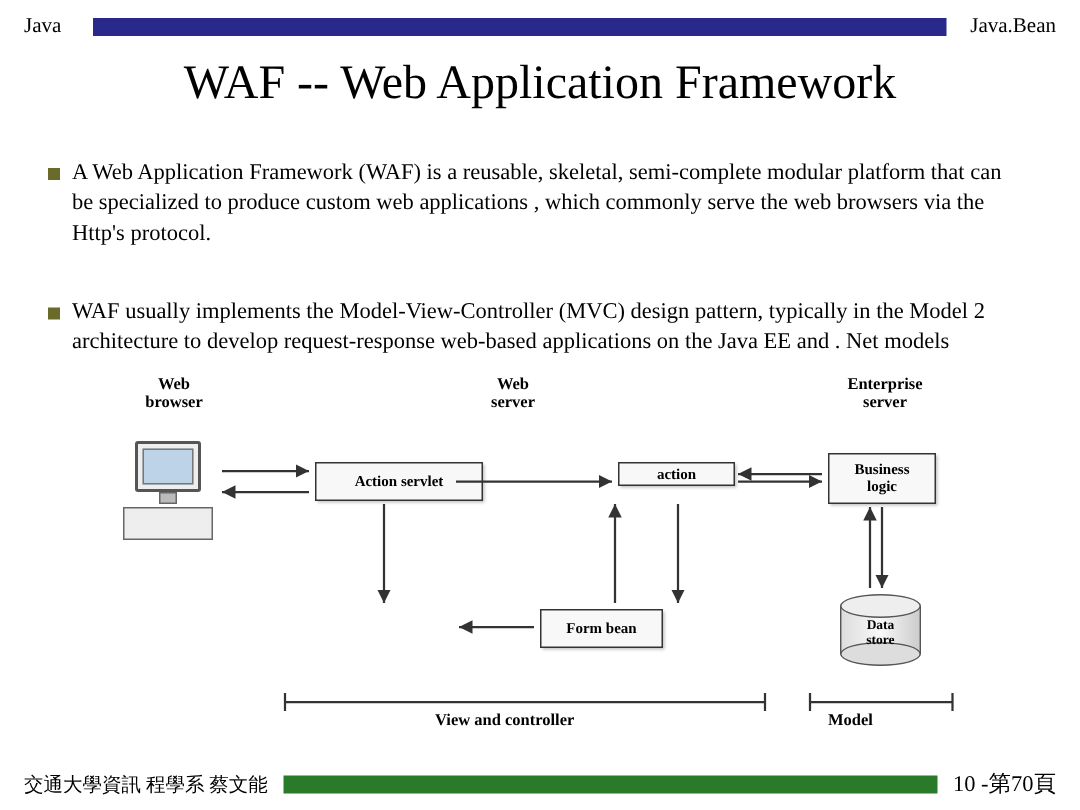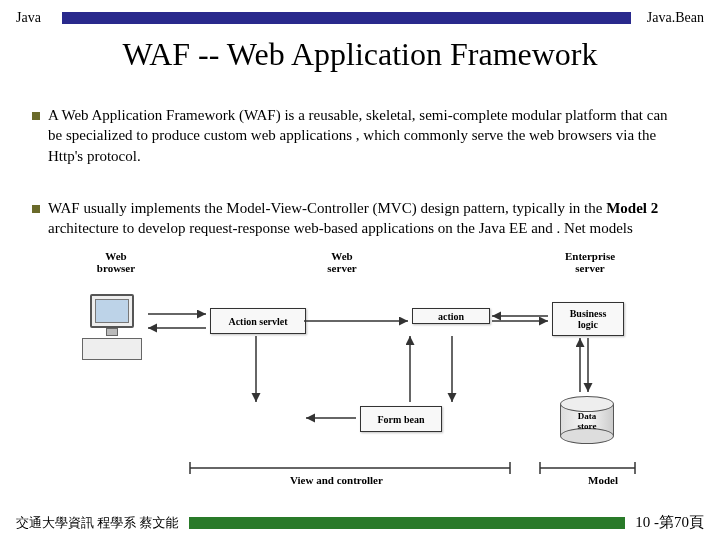--- a/index.html
+++ b/index.html
@@ -48,21 +48,21 @@
   }
   .bullet::before {
     content: "";
     position: absolute;
     left: -16px;
     top: 7px;
     width: 8px;
     height: 8px;
     background: #6a6a2a;
   }
-  .bold { font-weight: bold; }
+  .bold { font-weight: normal; }
 
   .diagram {
     position: relative;
     margin: 8px auto 0 auto;
     width: 560px;
     height: 250px;
   }
   .col-label {
     position: absolute;
     font-size: 11px;
@@ -247,21 +247,21 @@
   <div class="col-label" style="left:475px; top:4px; width:70px; white-space:pre;">Enterprise
 server</div>
 
   <div class="computer">
     <div class="monitor"></div>
     <div class="mstand"></div>
     <div class="tower"></div>
   </div>
 
 
-  <div class="node" style="left:130px; top:62px; width:96px; height:26px;">Action servlet</div>
+  <div class="node" style="left:130px; top:62px; width:112px; height:26px;">Action servlet</div>
   <div class="node" style="left:332px; top:62px; width:78px; height:16px;">action</div>
   <div class="node" style="left:280px; top:160px; width:82px; height:26px;">Form bean</div>
 
   <div class="node" style="left:472px; top:56px; width:72px; height:34px; white-space:pre;">Business
 logic</div>
 
   <div class="cylinder" style="left:480px; top:150px;">
     <div class="cyl-body"></div>
     <div class="cyl-bot"></div>
     <div class="cyl-top"></div>
@@ -288,20 +288,20 @@
     <line x1="500" y1="146" x2="500" y2="92" stroke="#333" stroke-width="1.5" marker-end="url(#ah)"></line>
     <line x1="110" y1="222" x2="430" y2="222" stroke="#333" stroke-width="1.5"></line>
     <line x1="110" y1="216" x2="110" y2="228" stroke="#333" stroke-width="1.5"></line>
     <line x1="430" y1="216" x2="430" y2="228" stroke="#333" stroke-width="1.5"></line>
     <line x1="460" y1="222" x2="555" y2="222" stroke="#333" stroke-width="1.5"></line>
     <line x1="460" y1="216" x2="460" y2="228" stroke="#333" stroke-width="1.5"></line>
     <line x1="555" y1="216" x2="555" y2="228" stroke="#333" stroke-width="1.5"></line>
   </svg>
 
   <div class="bottom-labels" style="left:210px; top:228px;">View and controller</div>
-  <div class="bottom-labels" style="left:508px; top:228px;">Model</div>
+  <div class="bottom-labels" style="left:472px; top:228px;">Model</div>
 </div>
 
 <div class="footer">
   <div class="footer-left">交通大學資訊 程學系 蔡文能</div>
   <div class="footer-bar"></div>
   <div class="footer-right">10 -第70頁</div>
 </div>
 
 </body></html>

